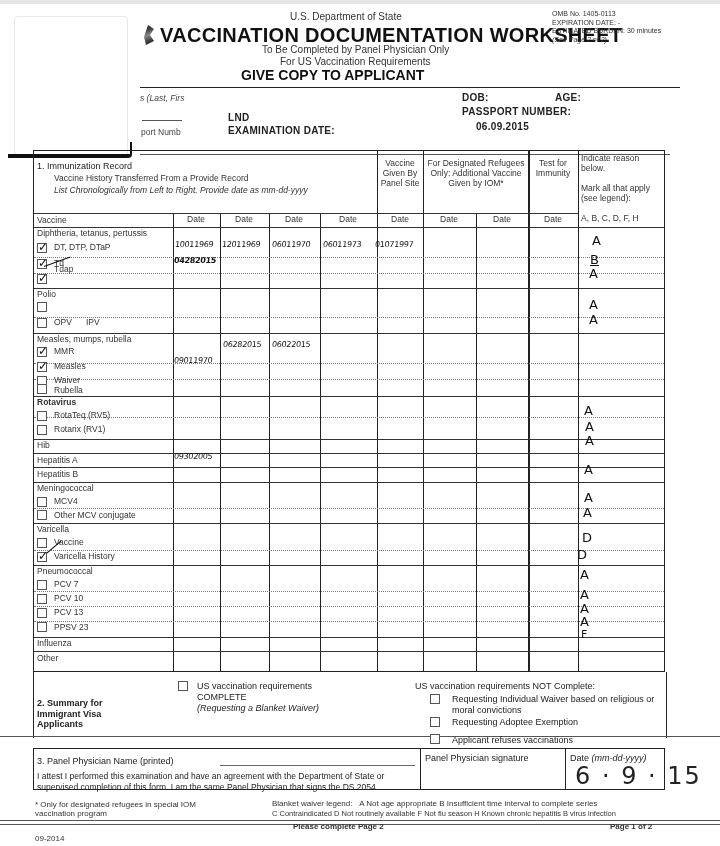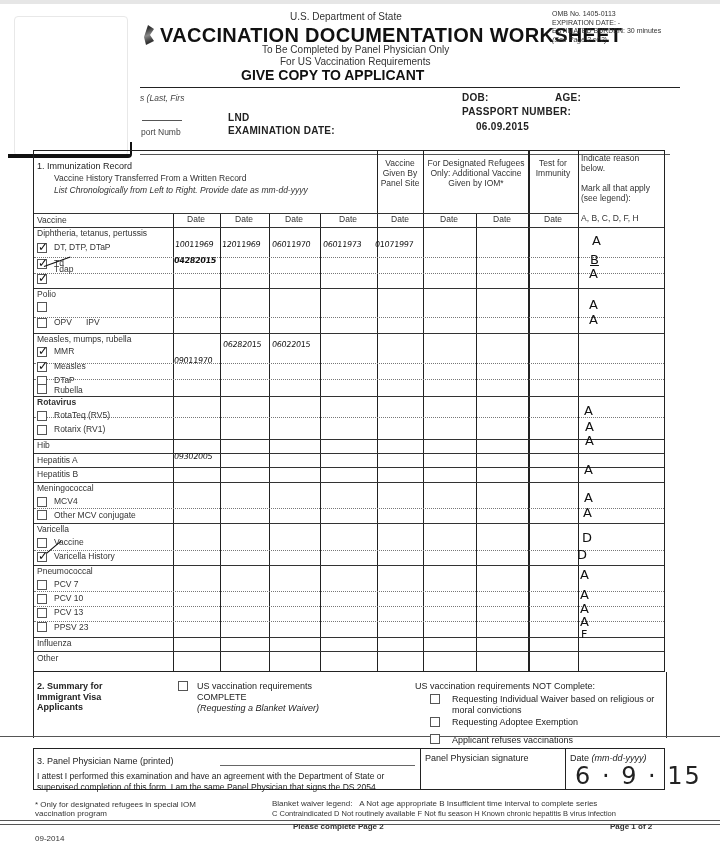--- a/index.html
+++ b/index.html
@@ -103,21 +103,21 @@
   <div class="dl" style="left:0; top:228px; width:630px;"></div>
   <div class="dl" style="left:0; top:266px; width:630px;"></div>
   <div class="dl" style="left:0; top:357px; width:630px;"></div>
   <div class="dl" style="left:0; top:399px; width:630px;"></div>
   <div class="dl" style="left:0; top:440px; width:630px;"></div>
   <div class="dl" style="left:0; top:455px; width:630px;"></div>
   <div class="dl" style="left:0; top:470px; width:630px;"></div>
 </div>
 
 <div class="abs" style="left:37px; top:161px; font-size:9px; color:#222;">1. Immunization Record</div>
-<div class="abs" style="left:54px; top:173px; font-size:8.5px; color:#333;">Vaccine History Transferred From a Written Record</div>
+<div class="abs" style="left:54px; top:173px; font-size:8.5px; color:#333;">Vaccine History Transferred From a Provide Record</div>
 <div class="abs" style="left:54px; top:185px; font-size:8.5px; color:#333; font-style:italic;">List Chronologically from Left to Right.  Provide date as mm-dd-yyyy</div>
 <div class="hdr" style="left:377px; top:158px; width:46px;">Vaccine Given By Panel Site</div>
 <div class="hdr" style="left:425px; top:158px; width:102px;">For Designated Refugees Only: Additional Vaccine Given by IOM*</div>
 <div class="hdr" style="left:530px; top:158px; width:46px;">Test for Immunity</div>
 <div class="hdr" style="left:581px; top:153px; width:82px; text-align:left;">Indicate reason below.</div>
 <div class="hdr" style="left:581px; top:183px; width:82px; text-align:left;">Mark all that apply (see legend):</div>
 <div class="cell-txt" style="left:581px; top:213px;">A, B, C, D, F, H</div>
 
 <div class="cell-txt" style="left:37px; top:215px;">Vaccine</div>
 <div class="hdr" style="left:173px; top:214px; width:46px;">Date</div>
@@ -143,21 +143,21 @@
 <div class="cell-txt" style="left:54px; top:301px;margin-top:16px;">OPV</div>
 <div class="cb" style="left:37px; top:318px;"></div>
 <div class="cell-txt" style="left:54px; top:317px;margin-left:32px;">IPV</div>
 
 <div class="cell-txt" style="left:37px; top:334px;">Measles, mumps, rubella</div>
 <div class="cb checked" style="left:37px; top:347px;"></div>
 <div class="cell-txt" style="left:54px; top:346px;">MMR</div>
 <div class="cb checked" style="left:37px; top:362px;"></div>
 <div class="cell-txt" style="left:54px; top:361px;">Measles</div>
 <div class="cb" style="left:37px; top:376px;"></div>
-<div class="cell-txt" style="left:54px; top:375px;">DTaP</div>
+<div class="cell-txt" style="left:54px; top:375px;">Waiver</div>
 <div class="cb" style="left:37px; top:384px; top:384px;"></div>
 <div class="cell-txt" style="left:54px; top:385px;">Rubella</div>
 
 <div class="cell-txt" style="left:37px; top:397px;font-weight:bold;">Rotavirus</div>
 <div class="cb" style="left:37px; top:411px;"></div>
 <div class="cell-txt" style="left:54px; top:410px;">RotaTeq (RV5)</div>
 <div class="cb" style="left:37px; top:425px;"></div>
 <div class="cell-txt" style="left:54px; top:424px;">Rotarix (RV1)</div>
 
 <div class="cell-txt" style="left:37px; top:440px;">Hib</div>
@@ -214,21 +214,21 @@
 <div class="reason" style="left:583px; top:505px;">A</div>
 <div class="reason" style="left:582px; top:530px;">D</div>
 <div class="reason" style="left:577px; top:547px;">D</div>
 <div class="reason" style="left:580px; top:567px;">A</div>
 <div class="reason" style="left:580px; top:587px;">A</div>
 <div class="reason" style="left:580px; top:601px;">A</div>
 <div class="reason" style="left:580px; top:614px;">A</div>
 <div class="reason" style="left:581px; top:628px; font-size:11px;">F</div>
 
 <div class="abs" style="left:33px; top:672px; width:632px; height:66px; border-left:1px solid #222; border-right:1px solid #222;"></div>
-<div class="sec2" style="left:37px; top:681px; width:90px; font-weight:bold;">2. Summary for Immigrant Visa Applicants</div>
+<div class="sec2" style="left:37px; top:698px; width:90px; font-weight:bold;">2. Summary for Immigrant Visa Applicants</div>
 <div class="cb" style="left:178px; top:681px;"></div>
 <div class="sec2" style="left:197px; top:681px;">US vaccination requirements</div>
 <div class="sec2" style="left:197px; top:692px;">COMPLETE</div>
 <div class="sec2" style="left:197px; top:703px; font-style:italic;">(Requesting a Blanket Waiver)</div>
 <div class="sec2" style="left:415px; top:681px;">US vaccination requirements NOT Complete:</div>
 <div class="cb" style="left:430px; top:694px;"></div>
 <div class="sec2" style="left:452px; top:694px; width:210px;">Requesting Individual Waiver based on religious or moral convictions</div>
 <div class="cb" style="left:430px; top:717px;"></div>
 <div class="sec2" style="left:452px; top:717px;">Requesting Adoptee Exemption</div>
 <div class="abs hline" style="left:0; top:736px; width:720px; background:#555;"></div>

